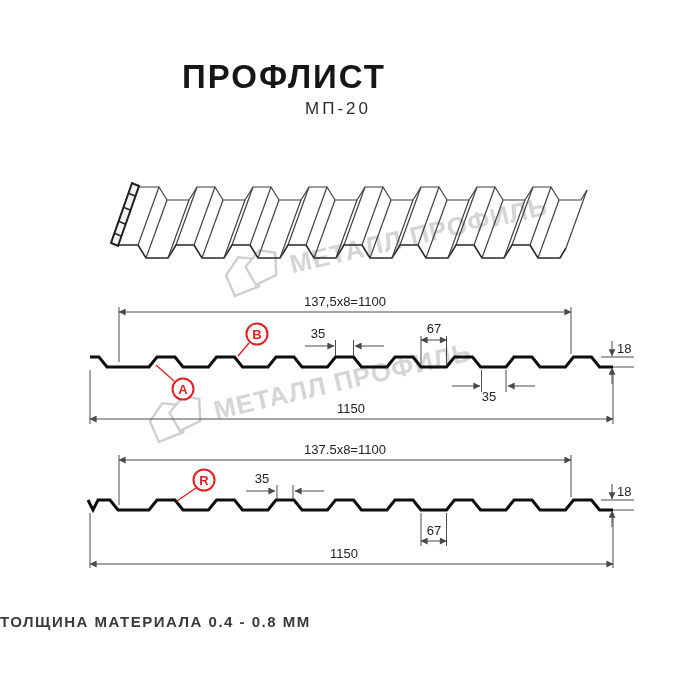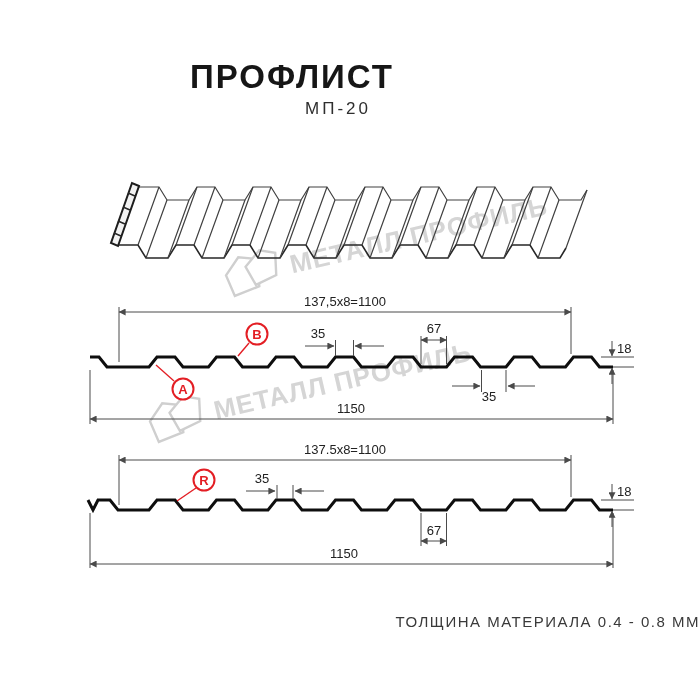--- a/index.html
+++ b/index.html
@@ -1,23 +1,23 @@
 <!DOCTYPE html>
 <html><head>
 <meta charset="utf-8">
 <style>
   html,body{margin:0;padding:0;}
   body{width:700px;height:700px;position:relative;background:#ffffff;overflow:hidden;
        font-family:"Liberation Sans", sans-serif;}
-  .title{position:absolute;left:8px;top:58px;width:568px;text-align:center;
+  .title{position:absolute;left:0;top:58px;width:568px;text-align:center;
          font-size:33px;font-weight:700;letter-spacing:2px;color:#161616;}
   .subtitle{position:absolute;left:0;top:99px;width:676px;text-align:center;
          font-size:17px;font-weight:400;letter-spacing:3px;color:#2e2e2e;}
-  .footer{position:absolute;left:0;top:613px;width:700px;text-align:right;
-         font-size:15px;font-weight:400;letter-spacing:1.5px;color:#3a3a3a;}
+  .footer{position:absolute;left:0;top:613px;width:700px;text-align:left;
+         font-size:15px;font-weight:700;letter-spacing:1.5px;color:#3a3a3a;}
   .wm{position:absolute;display:flex;align-items:center;gap:10px;height:56px;
       transform:rotate(-13deg);transform-origin:0 50%;z-index:1;pointer-events:none;}
   .wm-text{font-size:26px;font-weight:700;letter-spacing:1px;color:#d5d5d5;white-space:nowrap;}
   .wm1{left:224px;top:252px;}
   .wm2{left:148px;top:398px;}
   svg.draw{position:absolute;left:0;top:0;z-index:2;}
   .p3d{stroke:#404040;stroke-width:1.2;fill:none;}
   .p3dn{stroke:#272727;stroke-width:1.6;fill:none;}
   .cap{stroke:#1d1d1d;stroke-width:2;fill:#f2f2f2;}
   .prof{stroke:#0e0e0e;stroke-width:3;fill:none;}

